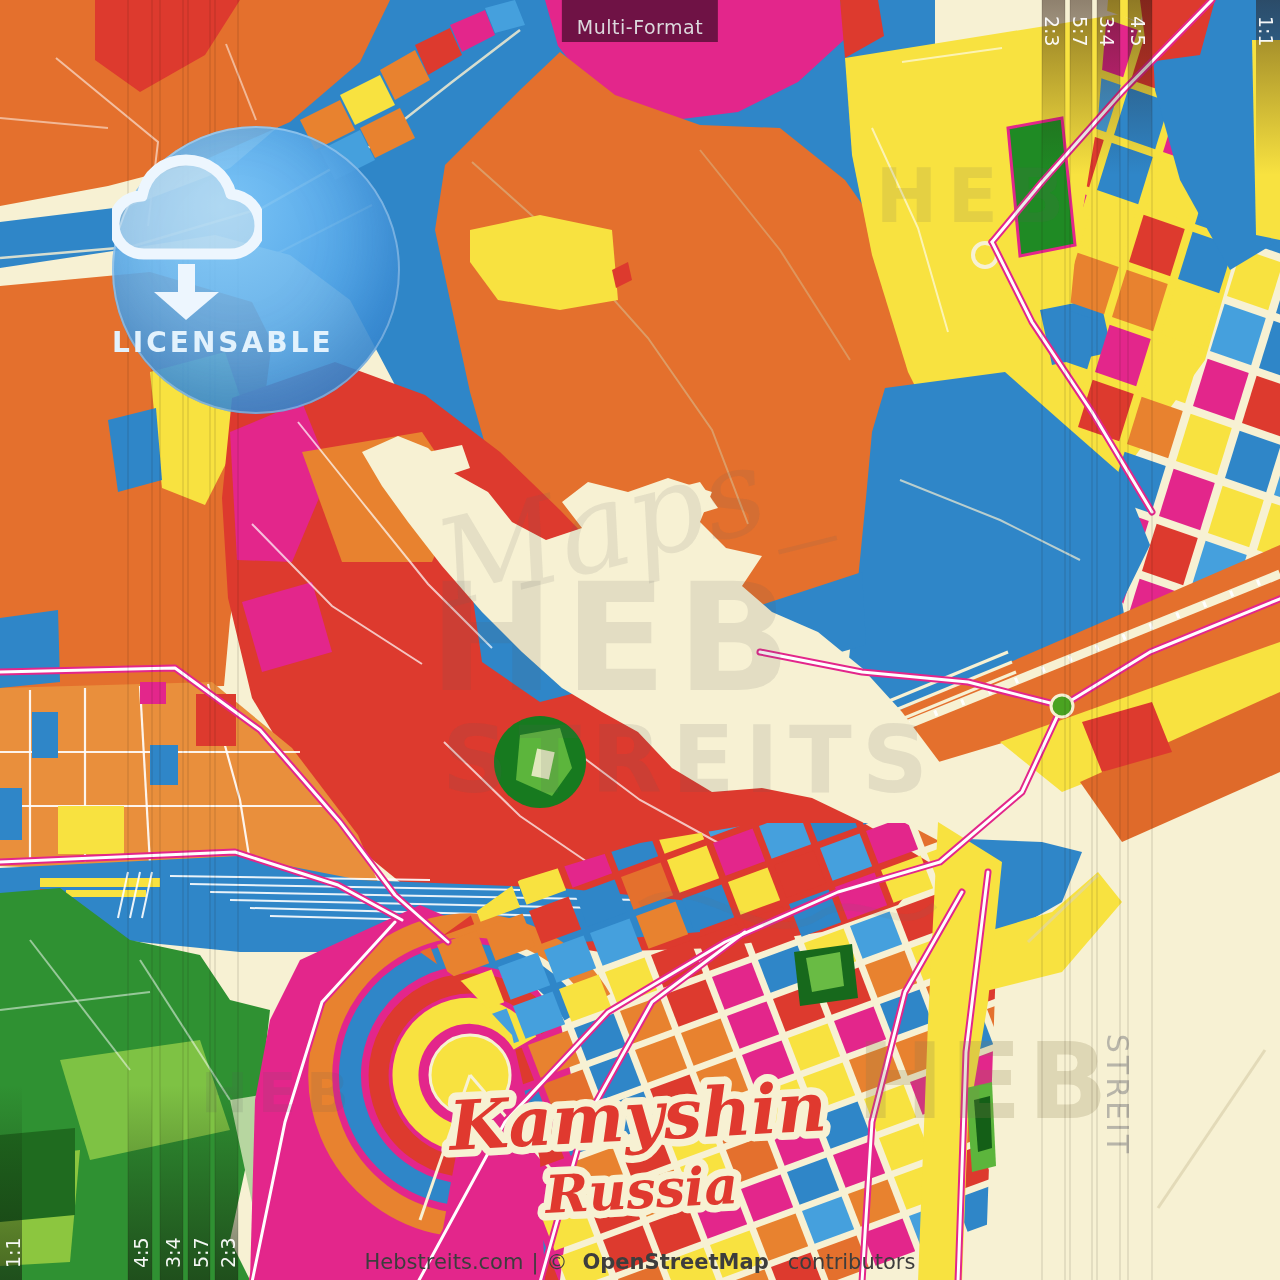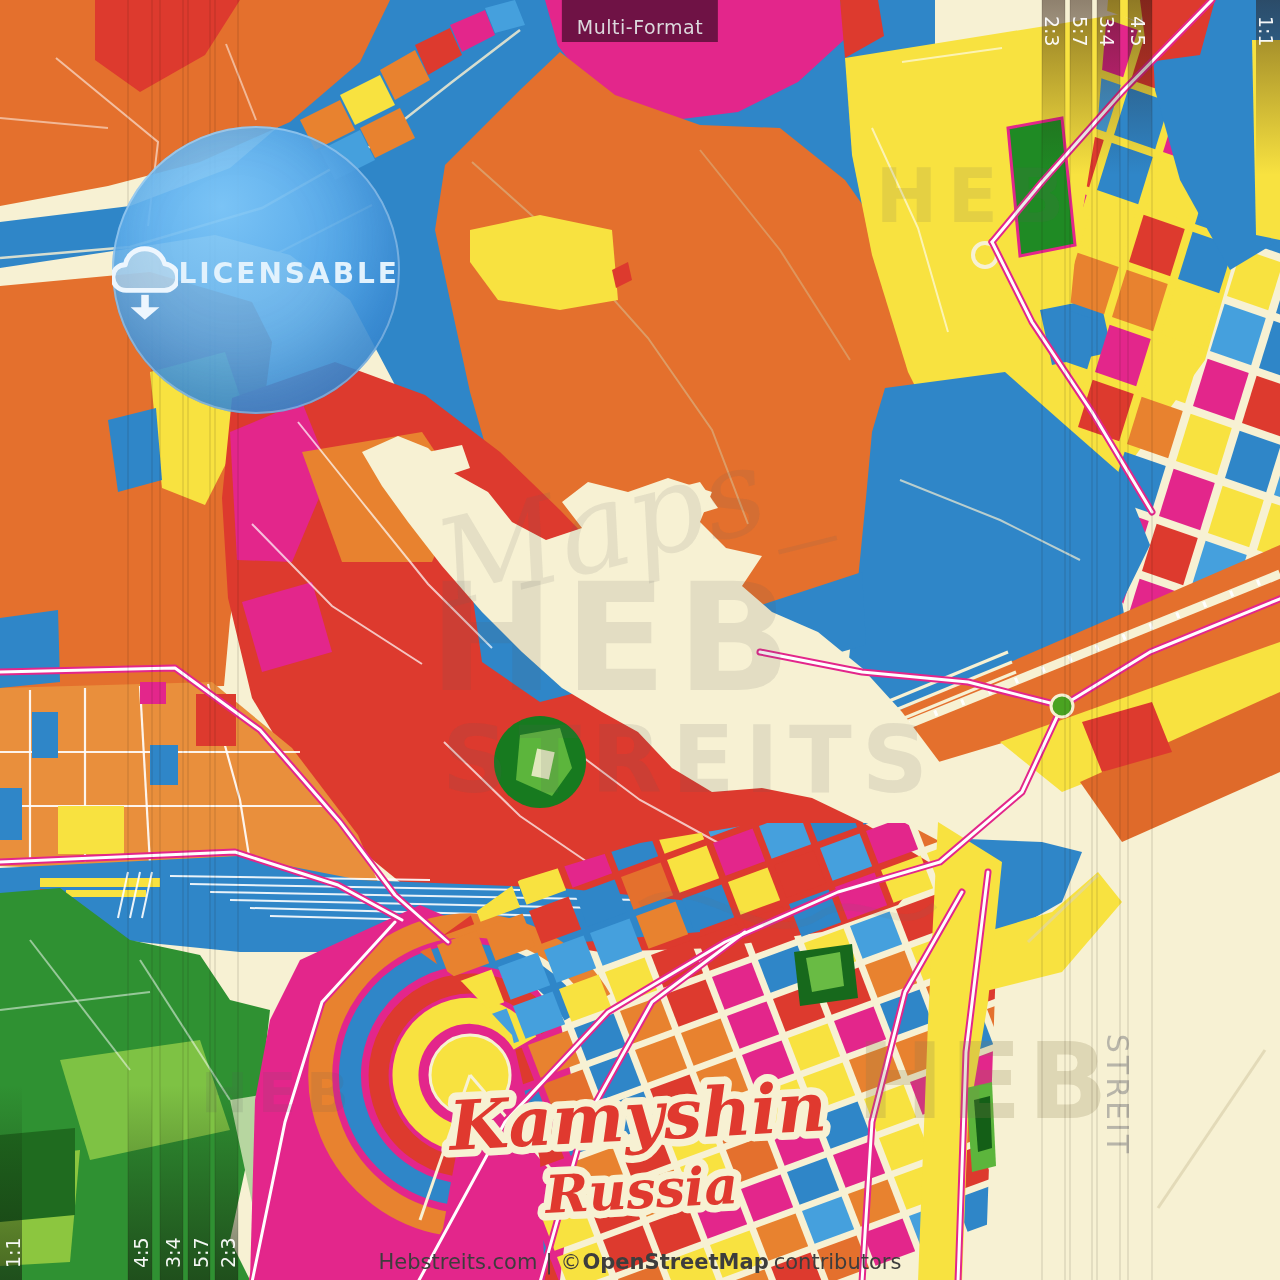--- a/index.html
+++ b/index.html
@@ -9,21 +9,21 @@
 
   
   .chip{position:absolute;top:0;left:50%;transform:translateX(-50%);
         background:rgba(56,9,36,.68);color:#dcd9dd;font-size:19px;
         padding:16px 15px 4px;letter-spacing:.5px;white-space:nowrap;}
 
   
   .badge{position:absolute;left:112px;top:126px;width:288px;height:288px;border-radius:50%;
          background:radial-gradient(circle at 38% 28%,rgba(128,200,249,.93),rgba(47,140,222,.85));
          box-shadow:inset 0 0 0 2px rgba(255,255,255,.30), inset -20px -30px 70px rgba(15,75,145,.28);
-         display:flex;flex-direction:row;align-items:center;}
+         display:flex;flex-direction:column;}
   .badge-label{color:#e2f2fd;font-weight:bold;font-size:28px;letter-spacing:3px;margin-top:6px;}
 
   
   .guide-band-tr{position:absolute;top:0;height:175px;
         background:linear-gradient(rgba(40,18,10,.5),rgba(40,18,10,0));}
   .guide-band-bl{position:absolute;bottom:0;height:195px;
         background:linear-gradient(rgba(20,32,12,0),rgba(20,32,12,.58));}
   .guide-label{position:absolute;color:#fff;font-size:19px;opacity:.95;white-space:nowrap;}
   .rot-cw{transform:rotate(90deg);transform-origin:left top;}
   .rot-ccw{transform:rotate(-90deg);transform-origin:left top;}
@@ -31,21 +31,21 @@
   
   .title-svg{position:absolute;left:350px;top:1058px;}
   .map-title{font-family:"DejaVu Serif",serif;font-style:italic;font-weight:bold;
              fill:#e0392f;stroke:#f7f1d3;stroke-width:15px;paint-order:stroke;
              stroke-linejoin:round;text-anchor:middle;}
 
   
   .footer{position:absolute;left:0;right:0;bottom:6px;text-align:center;
           font-size:21px;color:#3d3d3d;}
   .footer span{margin:16px 4px;}
-  .footer .bold{font-weight:bold;margin:0 1px;}
+  .footer .bold{font-weight:bold;margin:0 15px;}
 
   
   .wm-script{font-family:"DejaVu Serif",serif;font-style:italic;font-size:120px;
              fill:#5f5f5f;fill-opacity:.12;}
   .wm-block{font-family:"DejaVu Sans",sans-serif;font-weight:bold;fill:#5f5f5f;
             fill-opacity:.13;letter-spacing:10px;}
   .wm-beige{font-family:"DejaVu Sans",sans-serif;font-weight:bold;fill:#877c4e;
             fill-opacity:.22;letter-spacing:6px;}
   .wm-gray{font-family:"DejaVu Sans",sans-serif;fill:#8d8d8d;fill-opacity:.6;
            letter-spacing:3px;}

